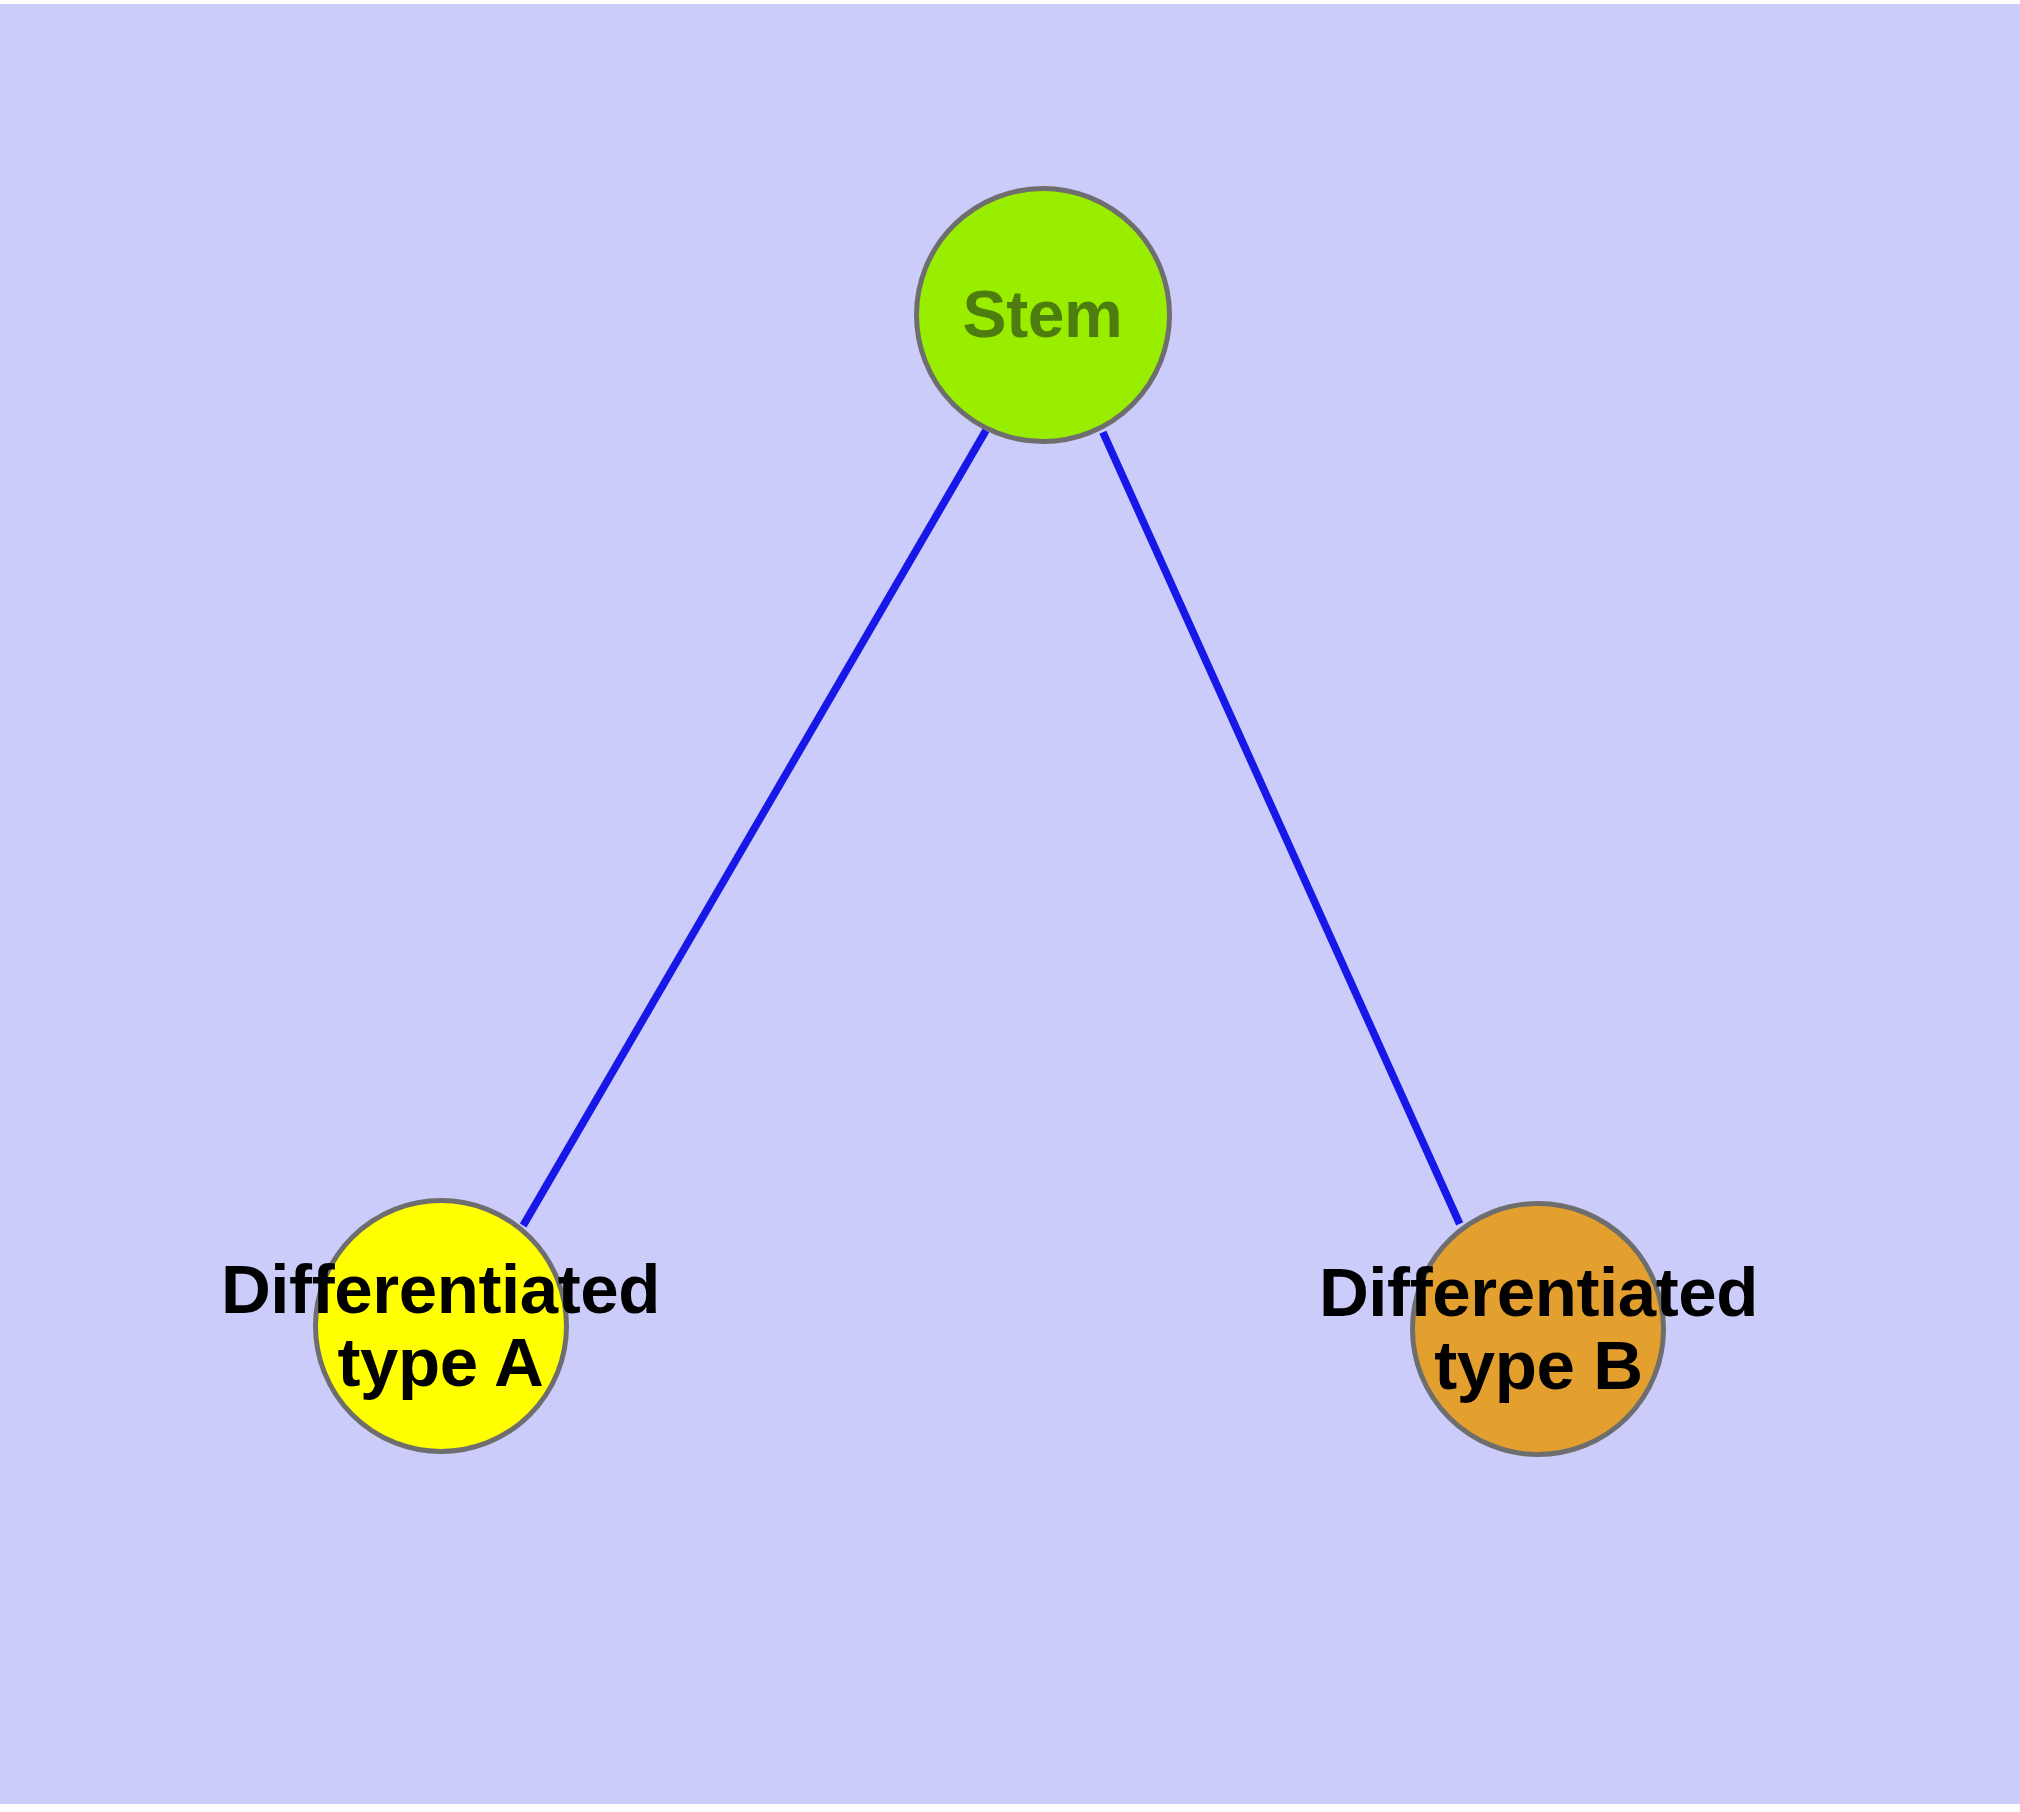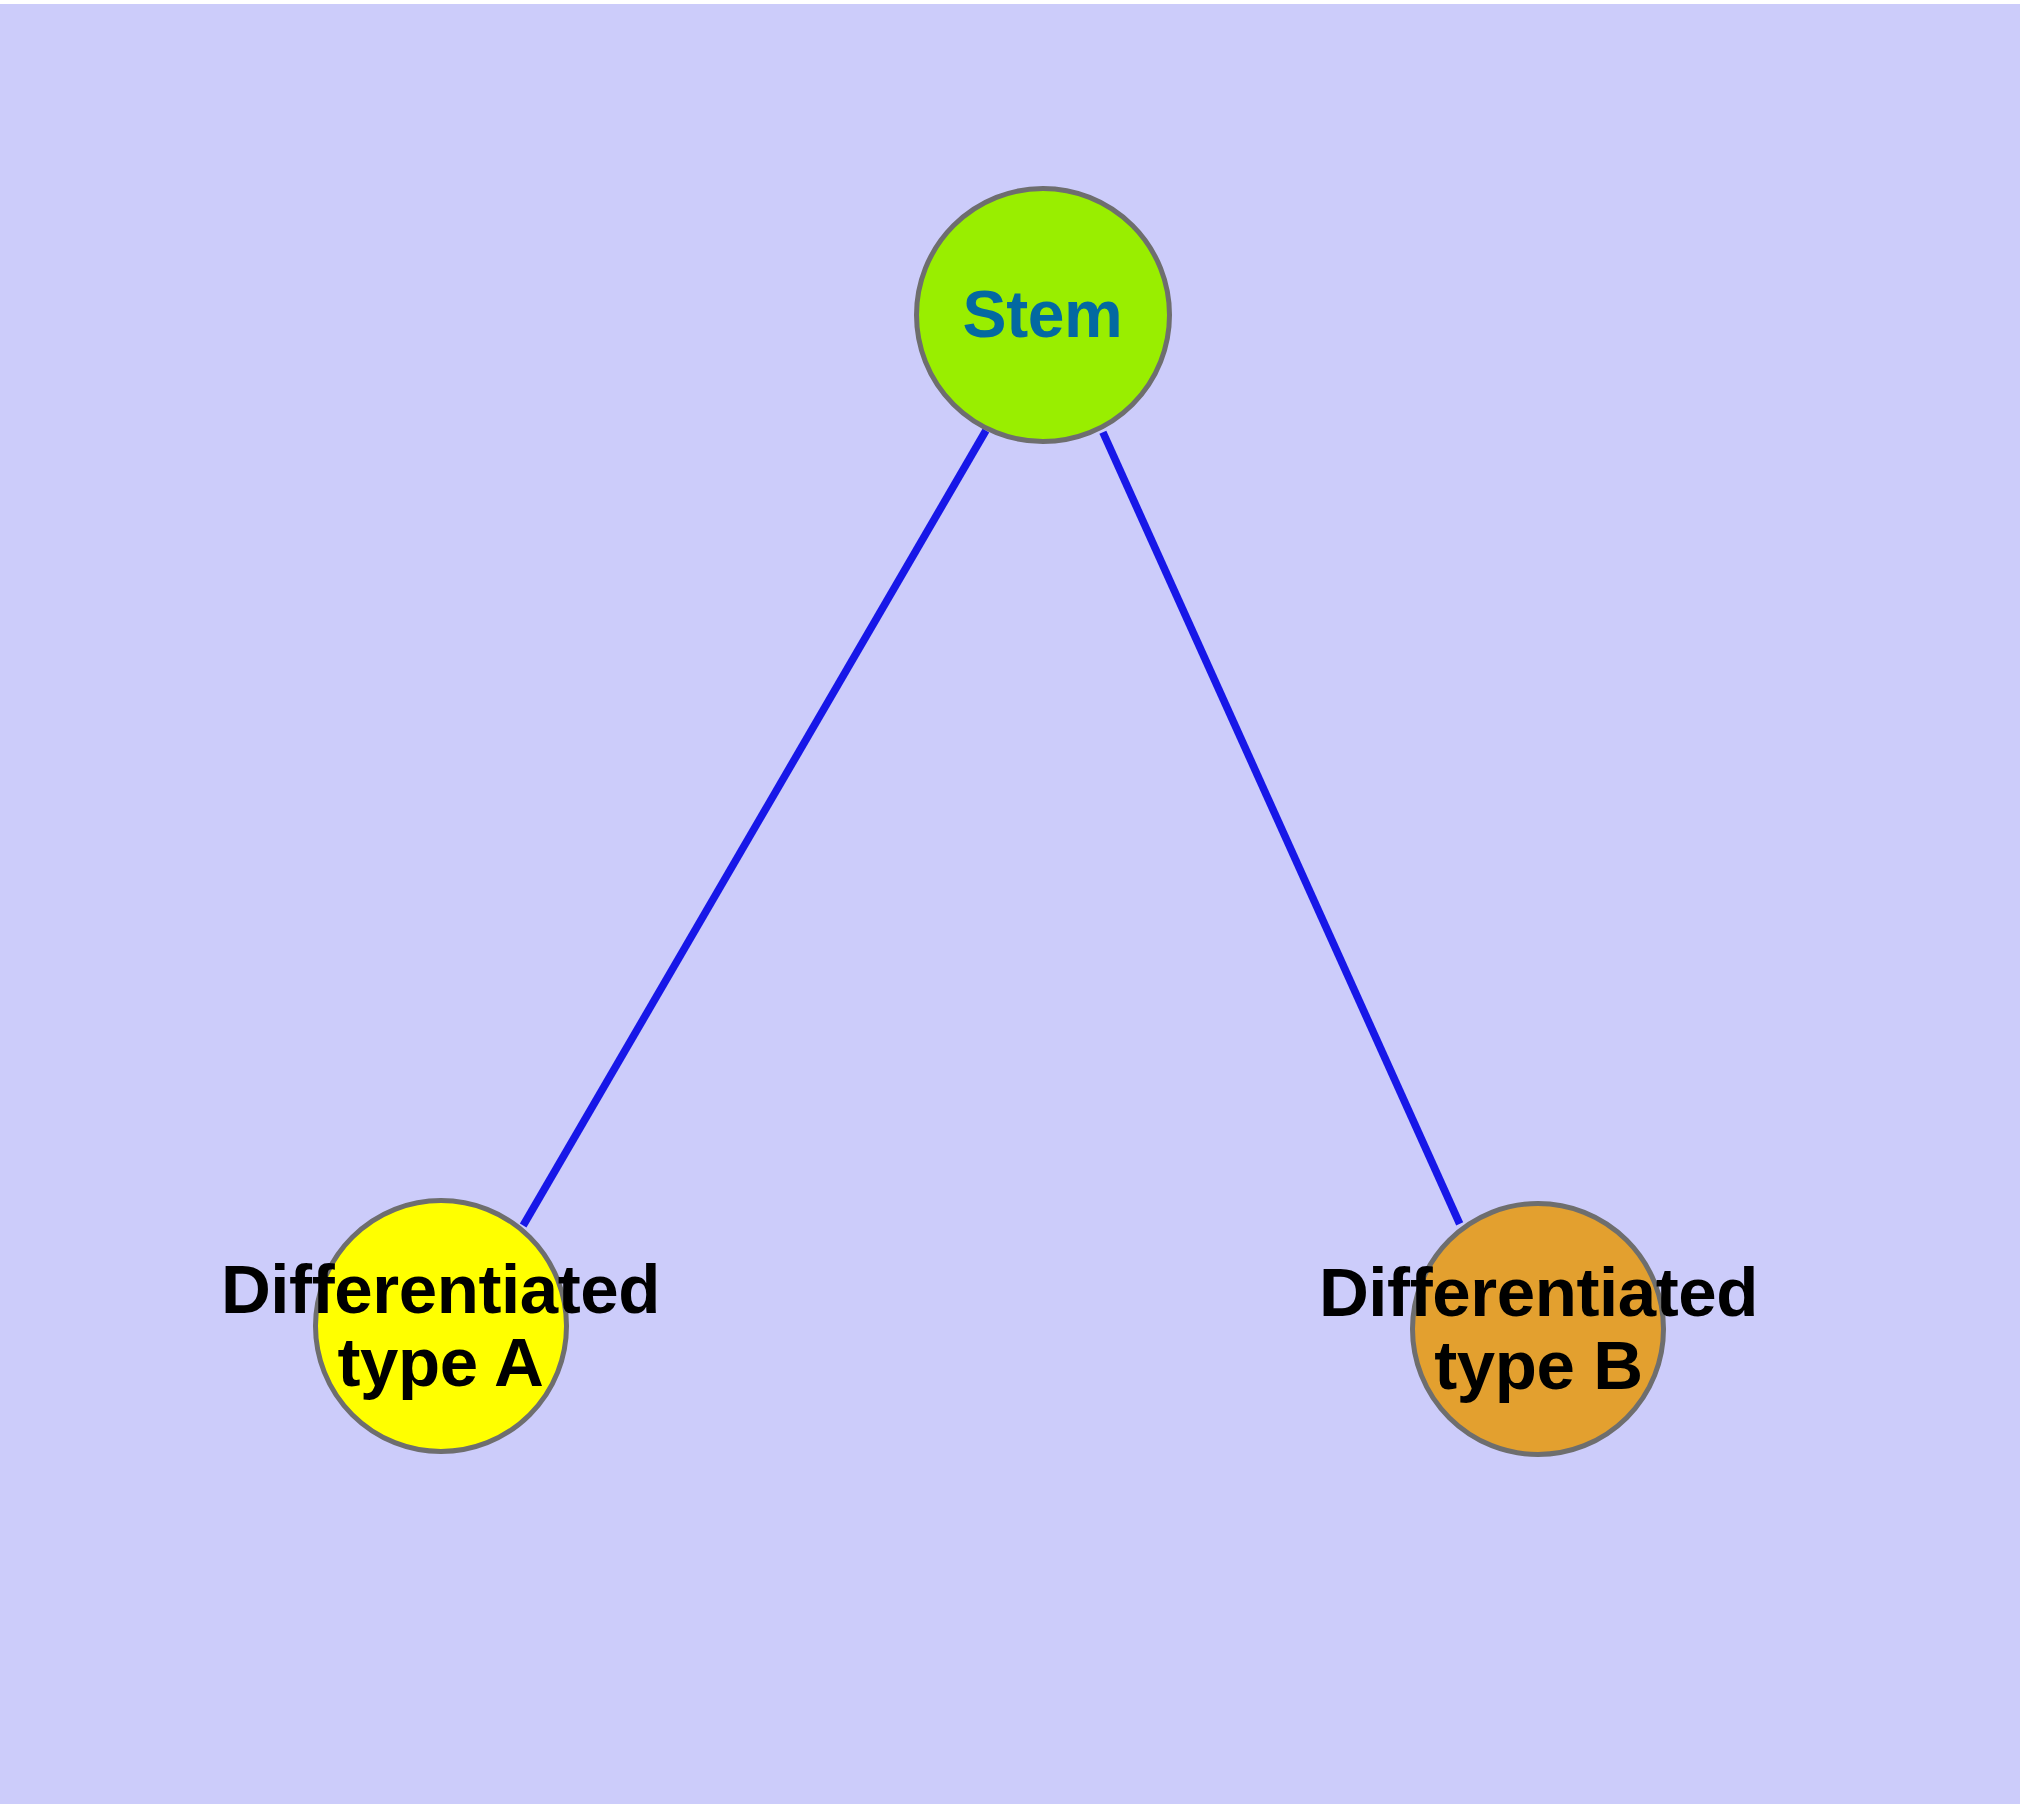--- a/index.html
+++ b/index.html
@@ -72,21 +72,21 @@
 <div id="canvas" style="width: 2021px; height: 1812px; background: rgb(255, 255, 255);">
 
   <div id="plot-background" style="background: rgb(204, 204, 250); width: 2021px;"></div>
 
   <svg id="edge-layer" viewBox="0 0 2384 2138" width="2021" height="1812" xmlns="http://www.w3.org/2000/svg">
     <line stroke-linecap="butt" x1="1163" y1="508" x2="617" y2="1446" stroke="#1717e8" stroke-width="9"></line>
     <line stroke-linecap="butt" x1="1301" y1="510" x2="1722" y2="1444" stroke="#1717e8" stroke-width="9"></line>
   </svg>
 
   <div class="node" style="left: 914px; top: 186px; width: 258px; height: 258px; background: rgb(153, 238, 0); border-color: rgb(110, 110, 110); border-width: 5.1px;"></div>
-  <div class="node-label root" style="font-size: 66px; color: #0369a1; width: 1187px; left: 449px; top: 315px; transform: translateY(-50%);">Stem</div>
+  <div class="node-label root" style="font-size: 66px; color: #4d7c0f; width: 1187px; left: 449px; top: 315px; transform: translateY(-50%);">Stem</div>
 
   <div class="node" style="left: 313px; top: 1198px; width: 256px; height: 256px; background: rgb(255, 255, 0); border-color: rgb(110, 110, 110); border-width: 5.1px;"></div>
   <div class="node-label leaf" style="font-size: 69px; color: rgb(0, 0, 0); width: 1187px; left: -153px; top: 1326px; transform: translateY(-50%);">Differentiated
 type A</div>
 
   <div class="node" style="left: 1410px; top: 1201px; width: 256px; height: 256px; background: rgb(227, 160, 47); border-color: rgb(110, 110, 110); border-width: 5.1px;"></div>
   <div class="node-label leaf" style="font-size: 69px; color: rgb(0, 0, 0); width: 1187px; left: 945px; top: 1329px; transform: translateY(-50%);">Differentiated
 type B</div>
 
 </div>

